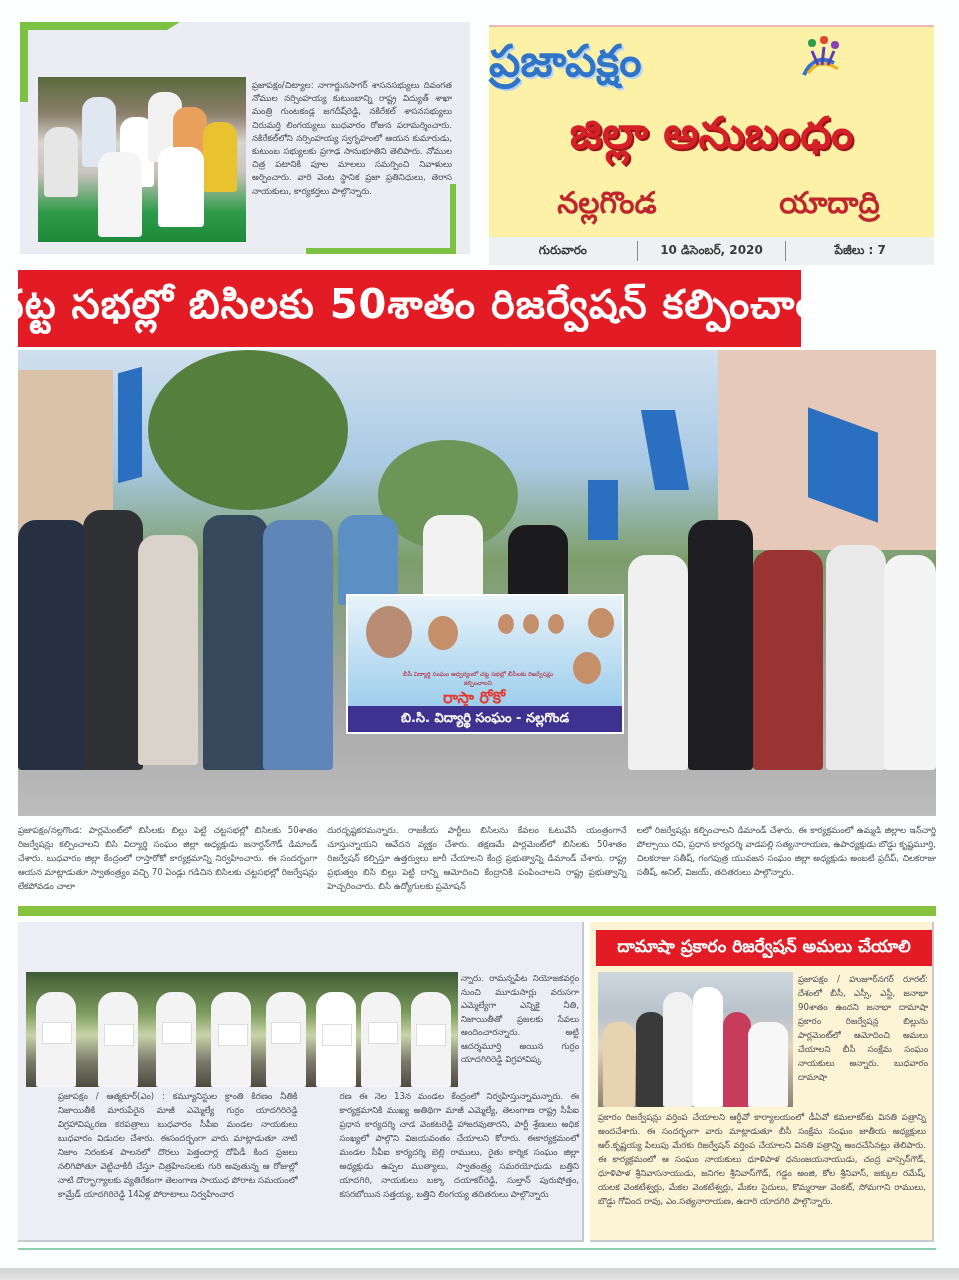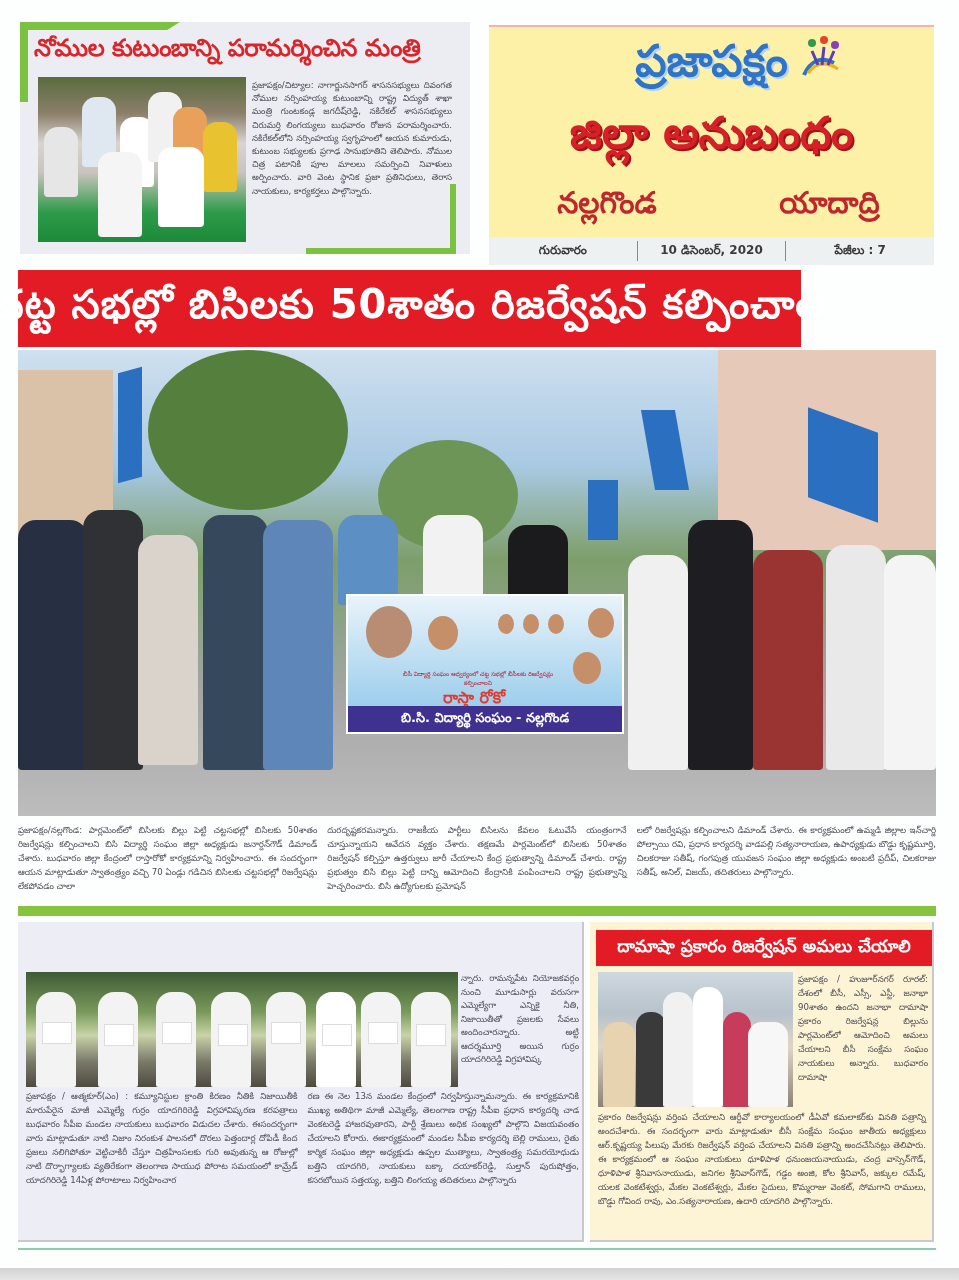--- a/index.html
+++ b/index.html
@@ -12,21 +12,21 @@
   .tl-accent-left { position: absolute; left: 0; top: 0; width: 8px; height: 80px; background: #7cc242; }
   .tl-accent-right { position: absolute; right: 14px; bottom: 0; width: 6px; height: 70px; background: #7cc242; }
   .tl-accent-bottom { position: absolute; right: 14px; bottom: 0; width: 150px; height: 6px; background: #7cc242; }
   .tl-headline { position: absolute; left: 14px; top: 12px; width: 420px; font-size: 24px; font-weight: bold; color: #d9262b; white-space: nowrap; letter-spacing: -0.5px; }
   .tl-photo { position: absolute; left: 18px; top: 55px; width: 208px; height: 165px; background: linear-gradient(180deg,#5a6b3e 0%,#8b7f6a 22%,#d8d4cf 40%,#c9c3bd 58%,#2e9b4a 82%,#1d8a3b 100%); }
   .tl-photo .person { position: absolute; width: 34px; height: 70px; background: #f1f1f1; border-radius: 14px 14px 4px 4px; }
   .tl-body { position: absolute; left: 232px; top: 57px; width: 200px; font-size: 8.6px; line-height: 13.2px; color: #4a4a55; text-align: justify; }
 
   
   .masthead { position: absolute; left: 489px; top: 25px; width: 445px; height: 240px; background: #fdf1a8; border-top: 2px solid #f2b3b3; }
-  .mh-logo { position: absolute; left: 0; top: 8px; width: 445px; text-align: center; font-size: 44px; font-weight: bold; color: #2e74c8; text-shadow: 2px 2px 0 #b9d3ef; }
+  .mh-logo { position: absolute; left: 0; top: 8px; width: 445px; font-size: 44px; font-weight: bold; color: #2e74c8; text-shadow: 2px 2px 0 #b9d3ef; }
   .mh-logo-emblem { position: absolute; right: 92px; top: 8px; width: 42px; height: 42px; }
   .mh-sub { position: absolute; left: 0; top: 80px; width: 445px; text-align: center; font-size: 44px; font-weight: bold; color: #d52027; text-shadow: 2px 2px 0 #9c1519; }
   .mh-districts { position: absolute; left: 7px; top: 158px; width: 445px; display: flex; justify-content: space-around; font-size: 30px; font-weight: bold; color: #c0272d; }
   .mh-dateline { position: absolute; left: 0; top: 210px; width: 445px; height: 28px; background: #eef1f2; display: flex; align-items: center; font-size: 12px; font-weight: bold; color: #3b3b3b; }
   .mh-dateline .cell { flex: 1; text-align: center; }
   .mh-dateline .sep { width: 1px; height: 20px; background: #8a8a8a; }
 
   
   .main-headline { position: absolute; left: 18px; top: 270px; width: 783px; height: 77px; background: #e21b24; color: #fff; font-size: 40px; font-weight: bold; display: flex; align-items: center; justify-content: center; white-space: nowrap; letter-spacing: 1px; }
 
@@ -49,42 +49,41 @@
   .green-divider { position: absolute; left: 18px; top: 906px; width: 918px; height: 10px; background: #86c43f; }
 
   
   .bl-box { position: absolute; left: 18px; top: 922px; width: 566px; height: 320px; background: #ecedf5; border-right: 2px solid #c8c8cf; border-bottom: 2px solid #c8c8cf; }
   .bl-headline { position: absolute; left: 8px; top: 10px; width: 555px; font-size: 21px; font-weight: bold; color: #e0262d; white-space: nowrap; letter-spacing: -0.5px; margin-top: 45px; }
   .bl-photo { position: absolute; left: 8px; top: 50px; width: 432px; height: 115px; background: linear-gradient(180deg,#3e5b34 0%,#7a9a5c 35%,#c9d3a8 55%,#7a7a6a 78%,#4e4a40 100%); overflow: hidden; }
   .bl-person { position: absolute; top: 20px; width: 40px; height: 95px; background: #f3f3f3; border-radius: 16px 16px 2px 2px; }
   .bl-paper { position: absolute; width: 30px; height: 22px; background: #ffffff; border: 1px solid #ddd; }
   .bl-side { position: absolute; left: 443px; top: 50px; width: 118px; font-size: 8.6px; line-height: 13.5px; color: #4c4c58; text-align: justify; }
   .bl-body { position: absolute; left: 8px; top: 167px; width: 553px; display: flex; gap: 10px; font-size: 8.6px; line-height: 14px; color: #4c4c58; }
-  .bl-body .col { flex: 1; text-align: justify; }
+  .bl-body .col { flex: 1; text-align: justify; margin-left: 32px; }
 
   
   .br-box { position: absolute; left: 590px; top: 922px; width: 344px; height: 320px; background: #fdf4d6; border-right: 2px solid #c8c8cf; border-bottom: 2px solid #c8c8cf; }
   .br-headline { position: absolute; left: 6px; top: 8px; width: 336px; height: 36px; background: #e21b24; color: #fff; font-size: 17px; font-weight: bold; display: flex; align-items: center; justify-content: center; white-space: nowrap; }
   .br-photo { position: absolute; left: 8px; top: 50px; width: 195px; height: 135px; background: linear-gradient(180deg,#cfd8df 0%,#b7c2cc 30%,#e0d6c7 55%,#8b8376 100%); overflow: hidden; }
   .br-person { position: absolute; border-radius: 14px 14px 2px 2px; }
   .br-side { position: absolute; left: 208px; top: 50px; width: 130px; font-size: 8.6px; line-height: 14px; color: #4c4c58; text-align: justify; }
   .br-body { position: absolute; left: 8px; top: 188px; width: 328px; font-size: 8.6px; line-height: 14px; color: #4c4c58; text-align: justify; }
 
   .bottom-line { position: absolute; left: 18px; top: 1248px; width: 918px; height: 2px; background: #8ccfb0; }
   .bottom-bar { position: absolute; left: 0; top: 1268px; width: 959px; height: 12px; background: linear-gradient(180deg,#d2d2d4,#e5e5e6); }
 </style>
 </head>
 <body>
 
 <section class="top-left">
   <div class="tl-accent-top"></div>
   <div class="tl-accent-left"></div>
   <div class="tl-accent-right"></div>
   <div class="tl-accent-bottom"></div>
-  <h2 class="tl-headline">నోముల కుటుంబాన్ని పరామర్శించిన మంత్రి</h2>
   <div class="tl-photo">
     <div class="person" style="left:6px;top:50px;background:#e6e6e6"></div>
     <div class="person" style="left:44px;top:20px;background:#dfe7f0"></div>
     <div class="person" style="left:82px;top:40px;background:#ffffff"></div>
     <div class="person" style="left:110px;top:15px;background:#f1f1f1"></div>
     <div class="person" style="left:135px;top:30px;background:#e9a05b"></div>
     <div class="person" style="left:165px;top:45px;background:#e9c22f"></div>
     <div class="person" style="left:120px;top:70px;width:46px;height:80px;background:#ffffff"></div>
     <div class="person" style="left:60px;top:75px;width:44px;height:85px;background:#f5f5f5"></div>
   </div>

